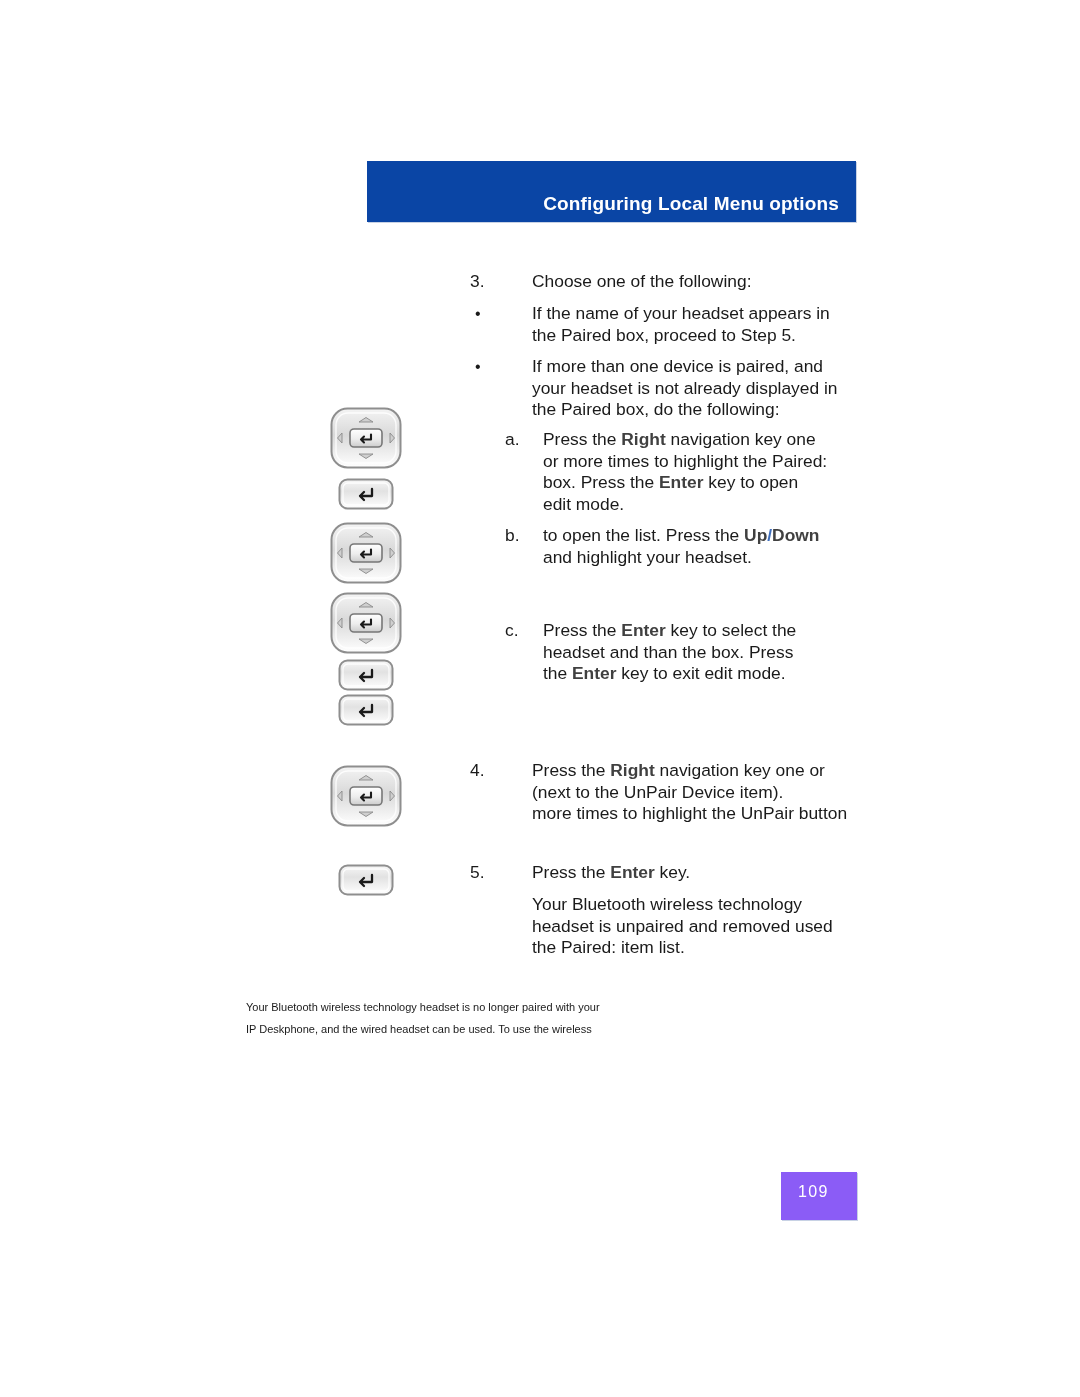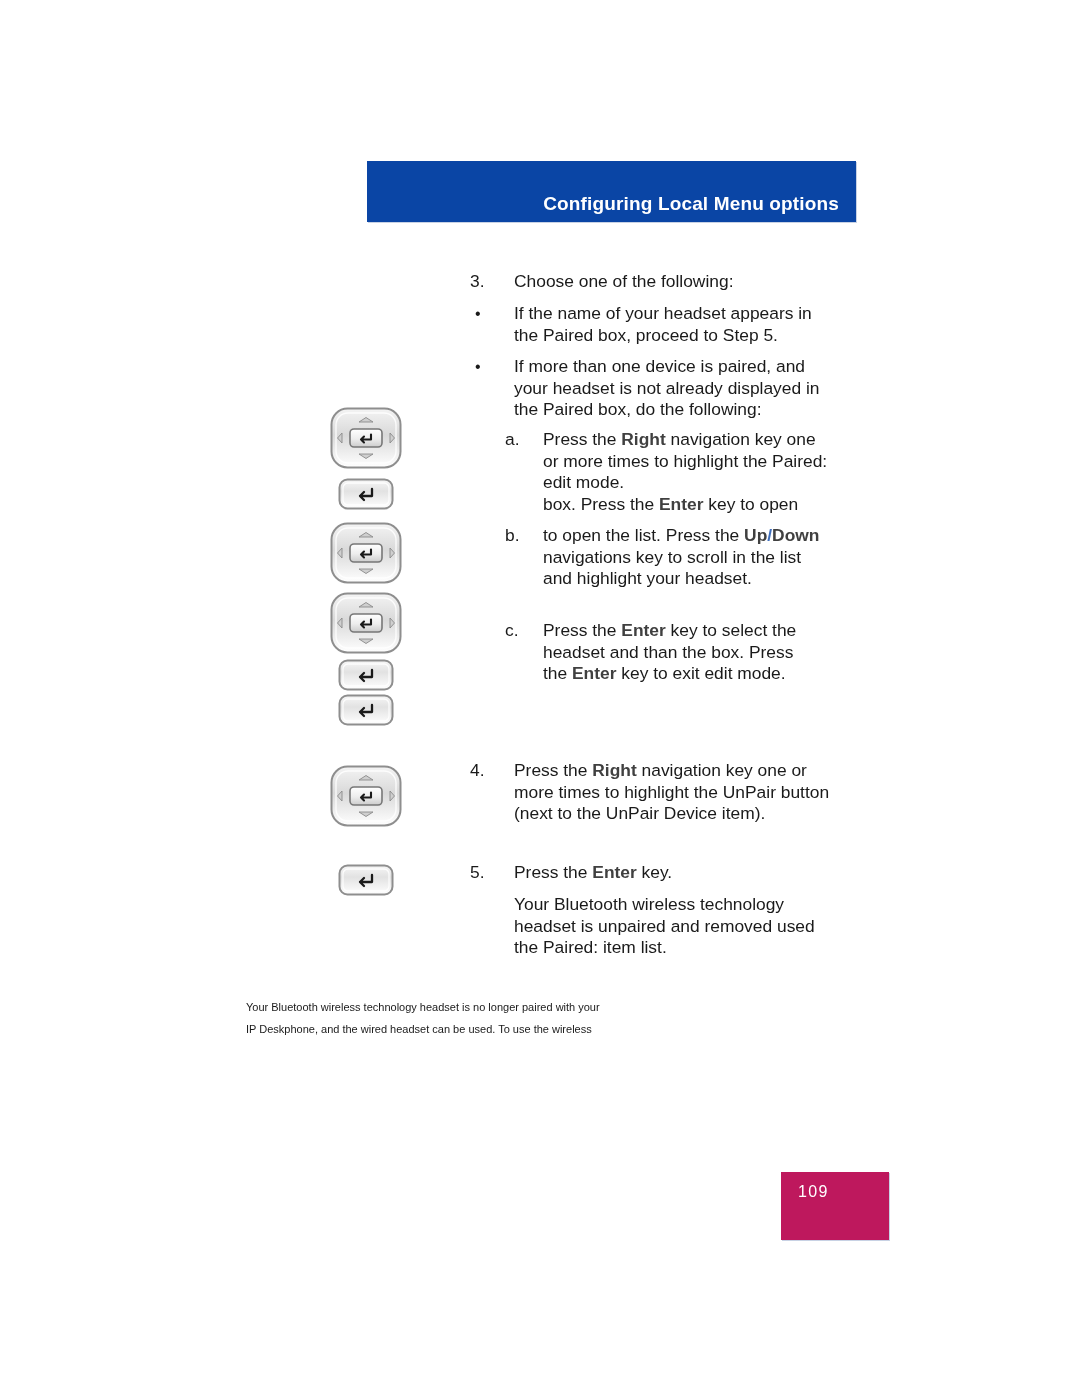--- a/index.html
+++ b/index.html
@@ -54,21 +54,21 @@
     color: #1a1a1a;
   }
   .step-num {
     position: absolute;
     left: 0;
     top: 0;
     width: 34px;
     text-align: left;
   }
   .step-body {
-    margin-left: 44px;
+    margin-left: 62px;
   }
   .bullet-dot {
     position: absolute;
     left: 5px;
     top: 0;
     font-size: 16px;
     line-height: 21.6px;
   }
   .sub-letter {
     position: absolute;
@@ -101,24 +101,23 @@
     position: absolute;
   }
   .icon-wrap svg { display: block; }
 
   
   .page-box {
     position: absolute;
     left: 781px;
     top: 1172px;
     width: 76px;
-    height: 68px;
-    background: #be185d;
+    height: 48px;
+    background: #8b5cf6;
     box-shadow: 1px 1px 0 #c8d2e4;
-    padding-left: 32px;
   }
   .page-num {
     position: absolute;
     left: 17px;
     top: 11px;
     color: #ffffff;
     font-size: 16px;
     letter-spacing: 1.4px;
   }
 </style>
@@ -181,22 +180,22 @@
       <rect x="20" y="22" width="32" height="18" rx="4" ry="4" fill="url(#navg2)" stroke="#777777" stroke-width="1.6"></rect>
       <path d="M41 27.5 L41 32.5 L31 32.5 M34 29.5 L31 32.5 L34 35.5" fill="none" stroke="#1a1a1a" stroke-width="2.1" stroke-linecap="round" stroke-linejoin="round"></path>
     </svg>
   </div>
 
   <div class="step" style="left:505px; top:429px; width:360px;">
     <span class="sub-letter">a.</span>
     <div class="sub-body">
       <div><span>Press the </span><span class="kw">Right</span><span> navigation key one</span></div>
       <div>or more times to highlight the Paired:</div>
+      <div><span>box. Press the </span><span class="kw">Enter</span><span> key to open</span></div>
       <div>edit mode.</div>
-      <div><span>box. Press the </span><span class="kw">Enter</span><span> key to open</span></div>
     </div>
   </div>
 
   <div class="icon-wrap" style="left:338px; top:478px;">
     <svg width="56" height="32" viewBox="0 0 56 32">
       <defs>
         <linearGradient id="entg1" x1="0" y1="0" x2="0" y2="1">
           <stop offset="0%" stop-color="#f7f7f7"></stop>
           <stop offset="40%" stop-color="#e2e2e2"></stop>
           <stop offset="100%" stop-color="#ffffff"></stop>
@@ -218,21 +217,20 @@
       <path d="M60 26 L64.5 31 L60 36 Z" fill="#cfcfcf" stroke="#8a8a8a" stroke-width="0.9"></path>
       <rect x="20" y="22" width="32" height="18" rx="4" ry="4" fill="url(#navg2)" stroke="#777777" stroke-width="1.6"></rect>
       <path d="M41 27.5 L41 32.5 L31 32.5 M34 29.5 L31 32.5 L34 35.5" fill="none" stroke="#1a1a1a" stroke-width="2.1" stroke-linecap="round" stroke-linejoin="round"></path>
     </svg>
   </div>
 
   <div class="step" style="left:505px; top:525px; width:365px;">
     <span class="sub-letter">b.</span>
     <div class="sub-body">
       <div><span>to open the list. Press the </span><span class="kw">Up</span><span class="kw-slash">/</span><span class="kw">Down</span></div>
-      <div>navigations key to scroll in the list</div>
       <div>and highlight your headset.</div>
     </div>
   </div>
 
   <div class="icon-wrap" style="left:330px; top:592px;">
     <svg width="72" height="62" viewBox="0 0 72 62">
       <rect x="1.5" y="1.5" width="69" height="59" rx="16" ry="16" fill="url(#navg1)" stroke="#8e8e8e" stroke-width="2"></rect>
       <rect x="6" y="6" width="60" height="50" rx="12" ry="12" fill="none" stroke="#ffffff" stroke-width="1.4" opacity="0.85"></rect>
       <path d="M29 15 L36 10.5 L43 15 Z" fill="#cfcfcf" stroke="#8a8a8a" stroke-width="0.9"></path>
       <path d="M29 47 L36 51.5 L43 47 Z" fill="#cfcfcf" stroke="#8a8a8a" stroke-width="0.9"></path>
@@ -278,22 +276,22 @@
       <path d="M60 26 L64.5 31 L60 36 Z" fill="#cfcfcf" stroke="#8a8a8a" stroke-width="0.9"></path>
       <rect x="20" y="22" width="32" height="18" rx="4" ry="4" fill="url(#navg2)" stroke="#777777" stroke-width="1.6"></rect>
       <path d="M41 27.5 L41 32.5 L31 32.5 M34 29.5 L31 32.5 L34 35.5" fill="none" stroke="#1a1a1a" stroke-width="2.1" stroke-linecap="round" stroke-linejoin="round"></path>
     </svg>
   </div>
 
   <div class="step" style="left:470px; top:760px; width:400px;">
     <span class="step-num">4.</span>
     <div class="step-body">
       <div><span>Press the </span><span class="kw">Right</span><span> navigation key one or</span></div>
+      <div>(next to the UnPair Device item).</div>
       <div>more times to highlight the UnPair button</div>
-      <div>(next to the UnPair Device item).</div>
     </div>
   </div>
 
   <div class="icon-wrap" style="left:338px; top:864px;">
     <svg width="56" height="32" viewBox="0 0 56 32">
       <rect x="1.5" y="1.5" width="53" height="29" rx="8" ry="8" fill="url(#entg1)" stroke="#8e8e8e" stroke-width="2"></rect>
       <rect x="5" y="5" width="46" height="22" rx="5" ry="5" fill="none" stroke="#ffffff" stroke-width="1.3" opacity="0.85"></rect>
       <path d="M34 11 L34 18 L22 18 M26 14 L22 18 L26 22" fill="none" stroke="#1a1a1a" stroke-width="2.3" stroke-linecap="round" stroke-linejoin="round"></path>
     </svg>
   </div>

